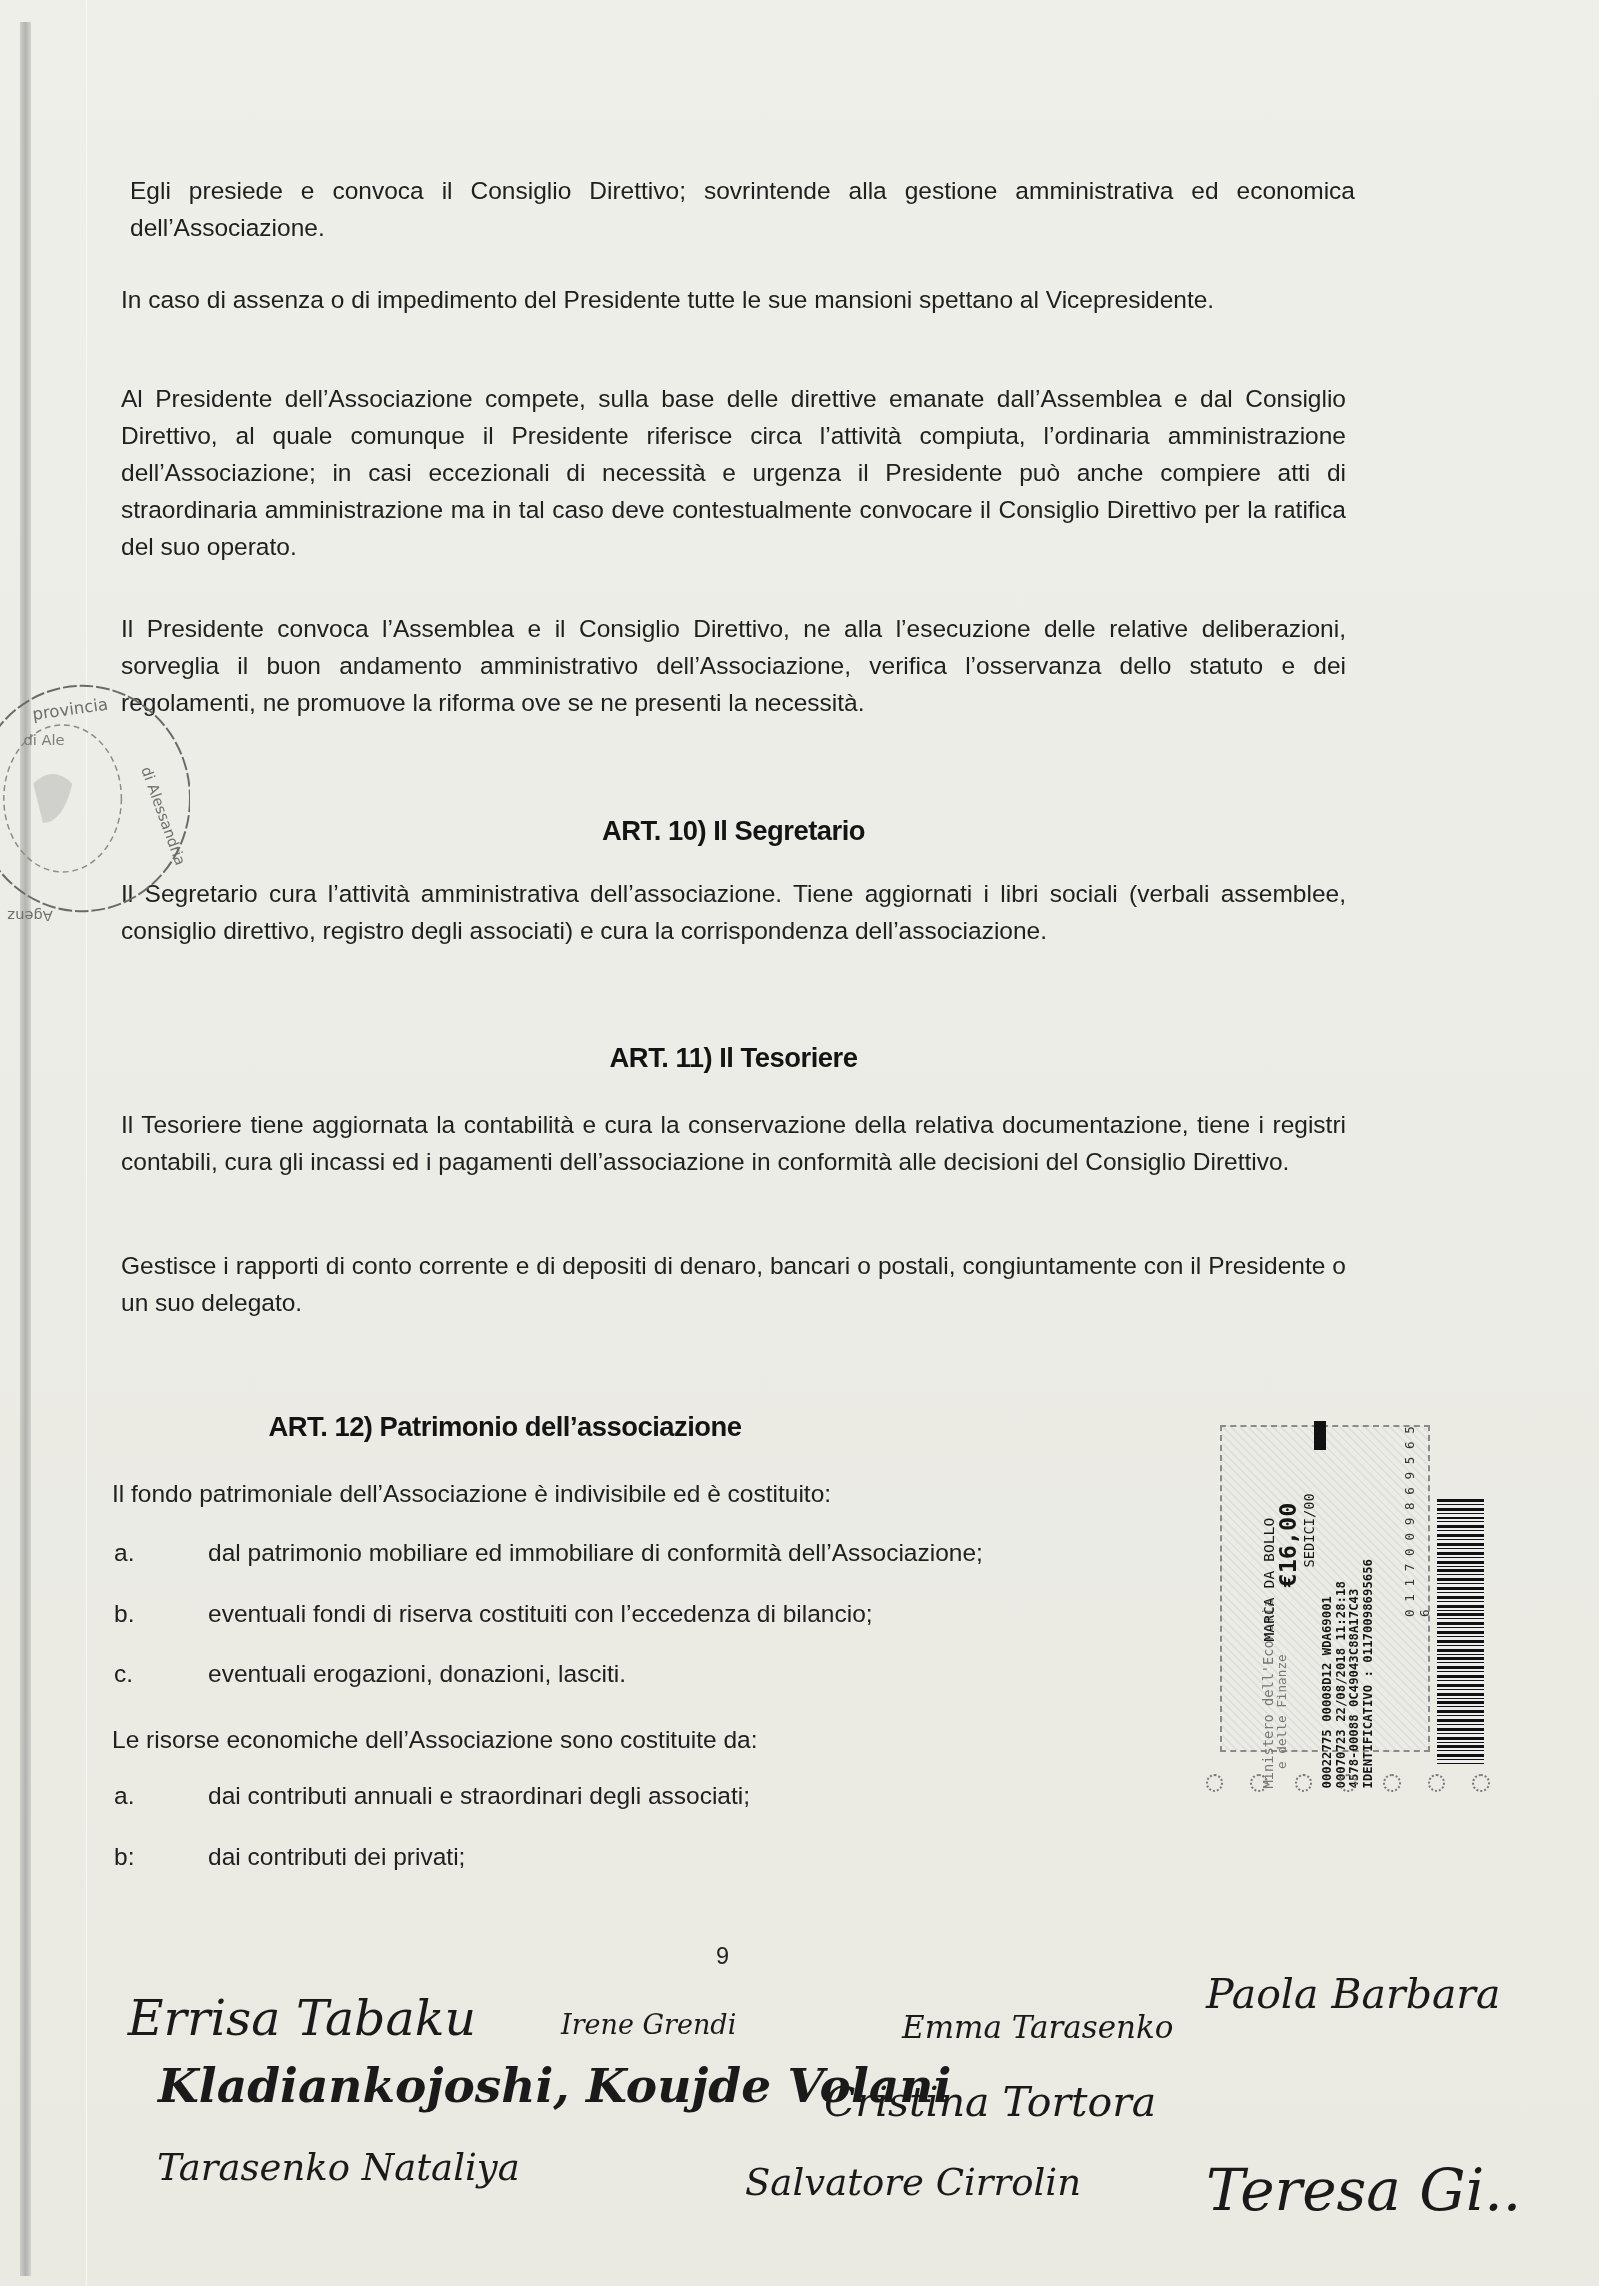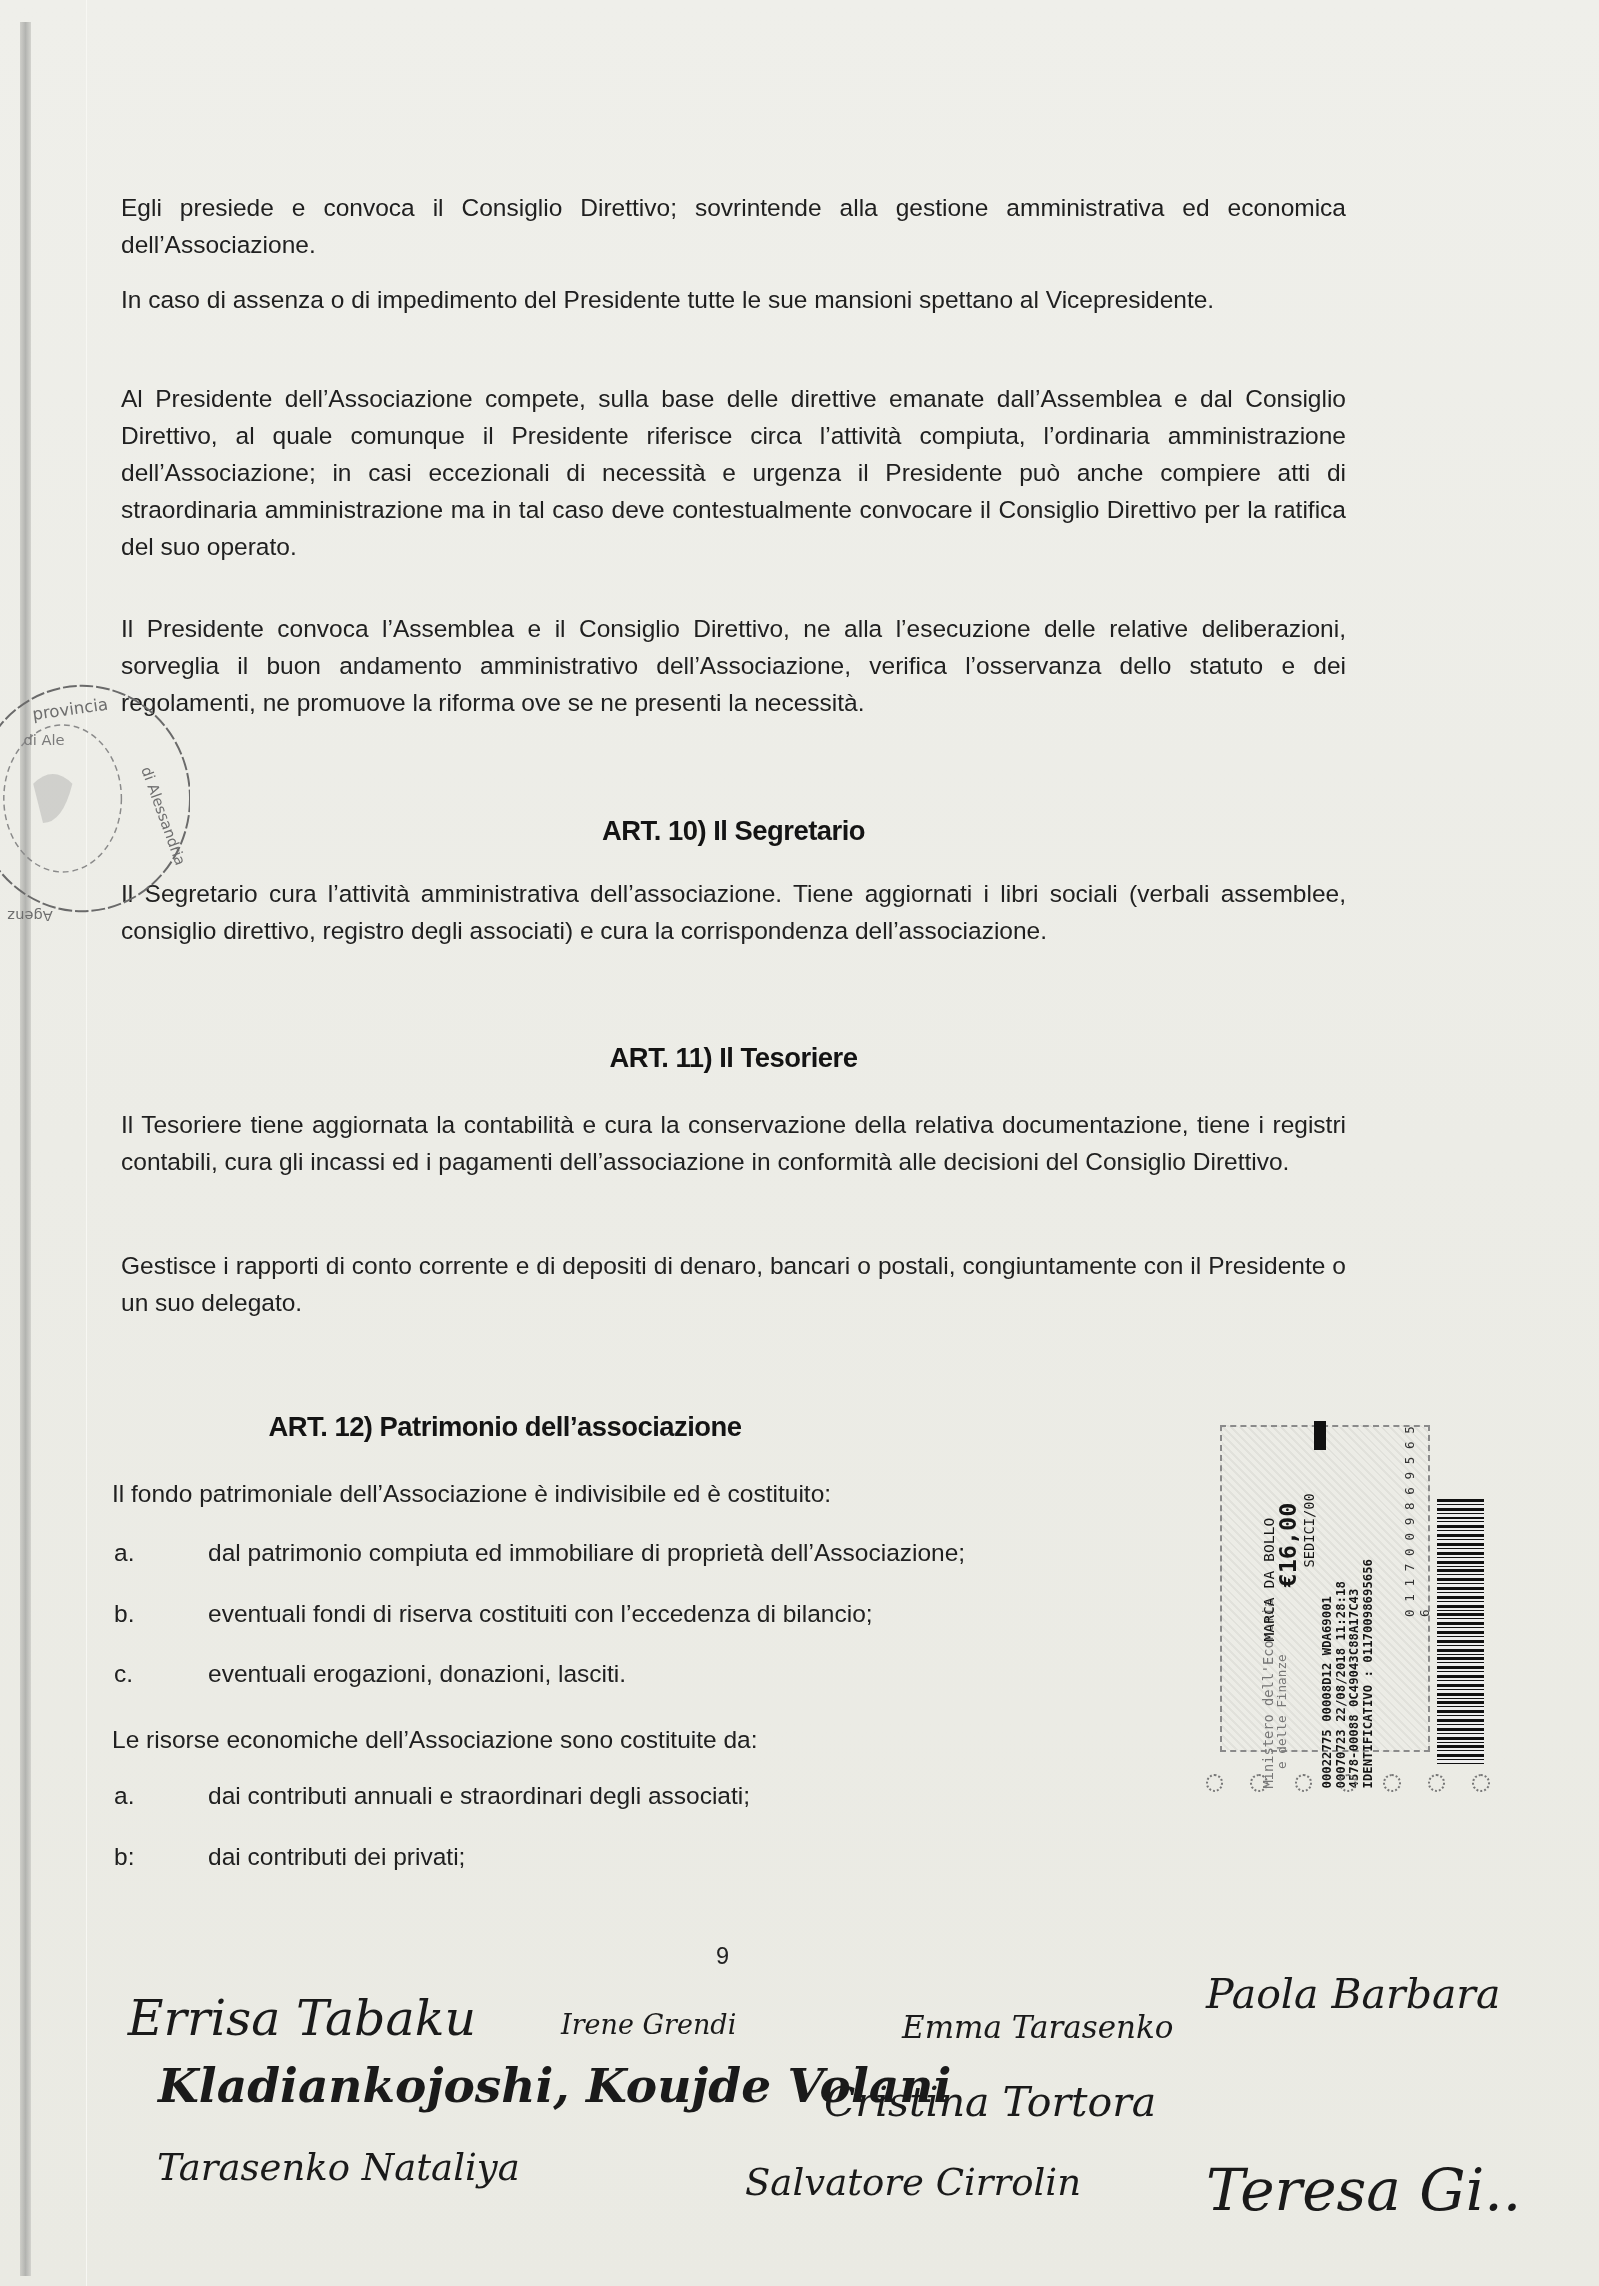--- a/index.html
+++ b/index.html
@@ -57,21 +57,21 @@
       color: #1a1a1a; white-space: nowrap;
     }
   </style>
 </head>
 <body>
 
 <div class="page">
   <div class="binder-edge"></div>
   <div class="margin-line"></div>
 
-  <div class="text-block" style="top:189px;">
+  <div class="text-block" style="top:172px;margin-left:9px;">
     <p class="justify-full">Egli presiede e convoca il Consiglio Direttivo; sovrintende alla gestione amministrativa ed economica dell’Associazione.</p>
   </div>
   <div class="text-block" style="top:281px;">
     <p>In caso di assenza o di impedimento del Presidente tutte le sue mansioni spettano al Vicepresidente.</p>
   </div>
   <div class="text-block" style="top:380px;">
     <p>Al Presidente dell’Associazione compete, sulla base delle direttive emanate dall’Assemblea e dal Consiglio Direttivo, al quale comunque il Presidente riferisce circa l’attività compiuta, l’ordinaria amministrazione dell’Associazione; in casi eccezionali di necessità e urgenza il Presidente può anche compiere atti di straordinaria amministrazione ma in tal caso deve contestualmente convocare il Consiglio Direttivo per la ratifica del suo operato.</p>
   </div>
   <div class="text-block" style="top:610px;">
     <p>Il Presidente convoca l’Assemblea e il Consiglio Direttivo, ne alla l’esecuzione delle relative deliberazioni, sorveglia il buon andamento amministrativo dell’Associazione, verifica l’osservanza dello statuto e dei regolamenti, ne promuove la riforma ove se ne presenti la necessità.</p>
@@ -89,21 +89,21 @@
   <div class="text-block" style="top:1247px;">
     <p>Gestisce i rapporti di conto corrente e di depositi di denaro, bancari o postali, congiuntamente con il Presidente o un suo delegato.</p>
   </div>
 
   <div class="heading" style="top:1411px; left:98px; width:814px;">ART. 12) Patrimonio dell’associazione</div>
   <div class="text-block" style="top:1475px; left:112px; width:980px;">
     <p>Il fondo patrimoniale dell’Associazione è indivisibile ed è costituito:</p>
   </div>
 
   <div class="list-row" style="top:1539px;">
-    <span class="marker">a.</span><span>dal patrimonio compiuta ed immobiliare di proprietà dell’Associazione;</span>
+    <span class="marker">a.</span><span>dal patrimonio mobiliare ed immobiliare di conformità dell’Associazione;</span>
   </div>
   <div class="list-row" style="top:1600px;">
     <span class="marker">b.</span><span>eventuali fondi di riserva costituiti con l’eccedenza di bilancio;</span>
   </div>
   <div class="list-row" style="top:1660px;">
     <span class="marker">c.</span><span>eventuali erogazioni, donazioni, lasciti.</span>
   </div>
 
   <div class="text-block" style="top:1721px; left:112px; width:980px;">
     <p>Le risorse economiche dell’Associazione sono costituite da:</p>

